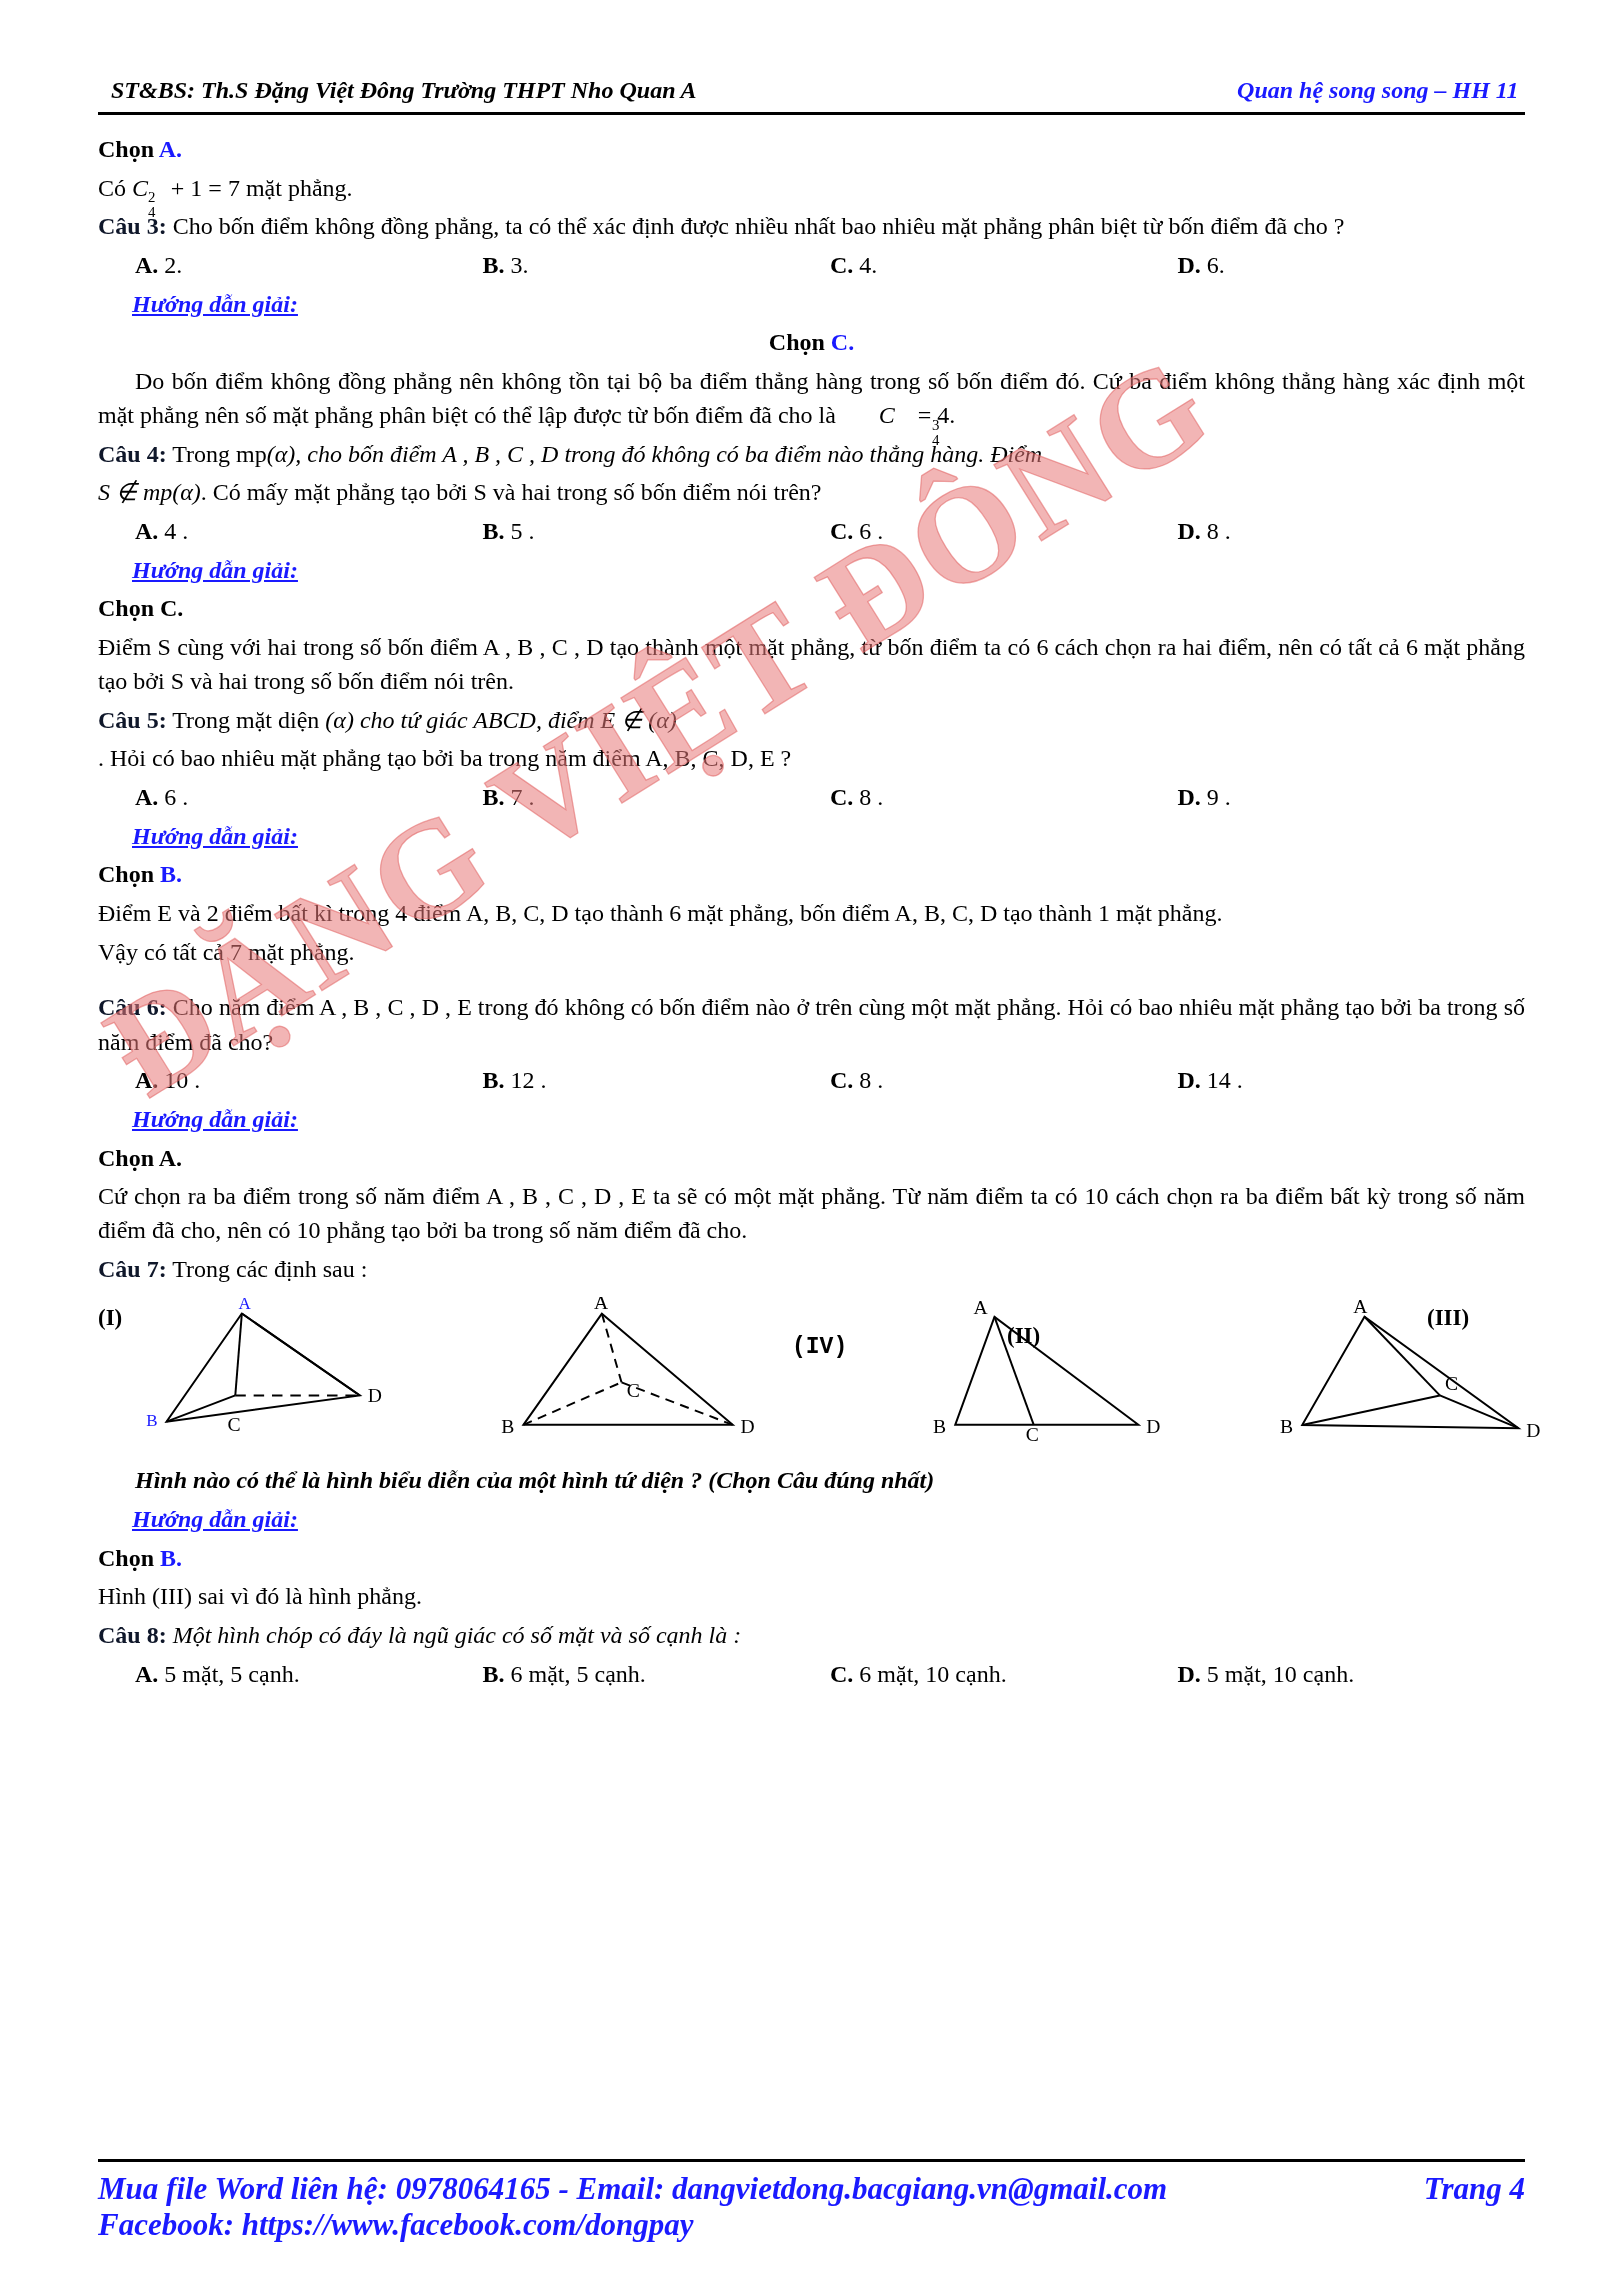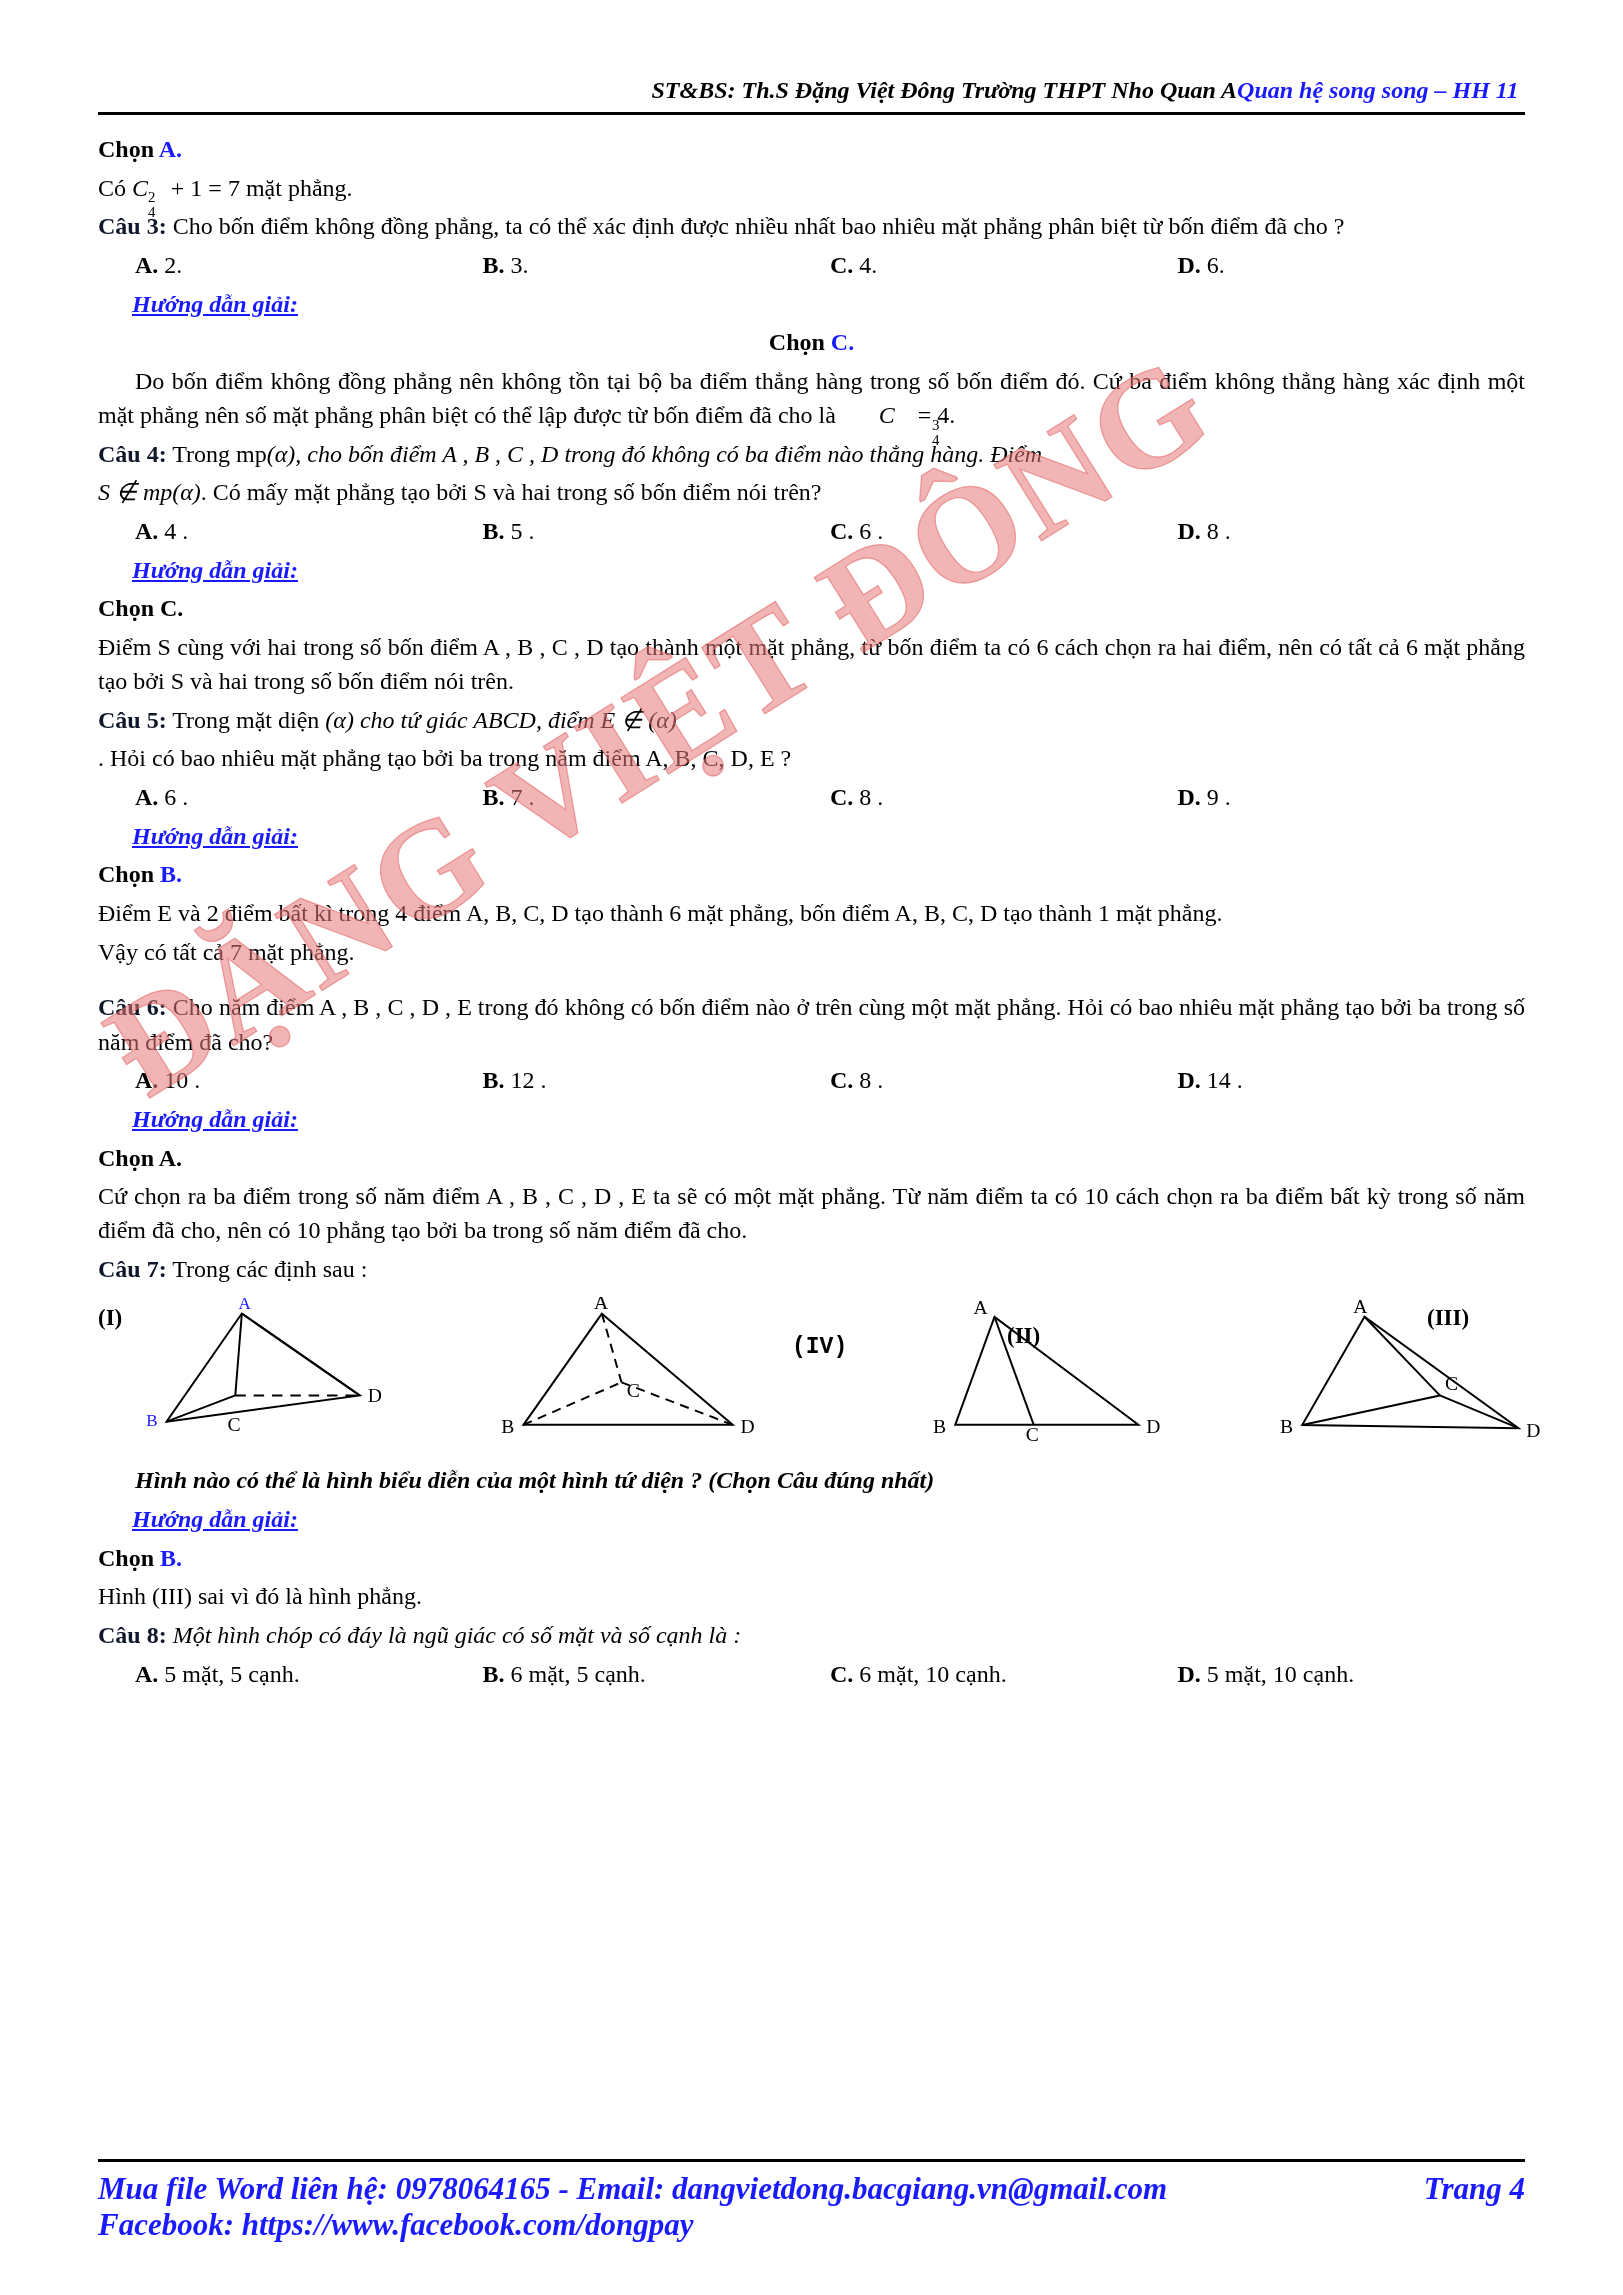--- a/index.html
+++ b/index.html
@@ -13,21 +13,21 @@
     position:relative;
     width:1623px;
     height:2295px;
     box-sizing:border-box;
     padding:77px 98px 39px 98px;
     overflow:hidden;
   }
   
   .header{
     display:flex;
-    justify-content:flex-end;
+    justify-content:space-between;
     align-items:flex-end;
     font-weight:bold;
     font-style:italic;
     font-size:24px;
     padding:0 6.5px 7.9px 13px;
   }
   .hdr-left{color:#000;}
   .hdr-right{color:#1a1aff;}
   .hdr-rule{
     border-bottom:3.3px solid #000;

